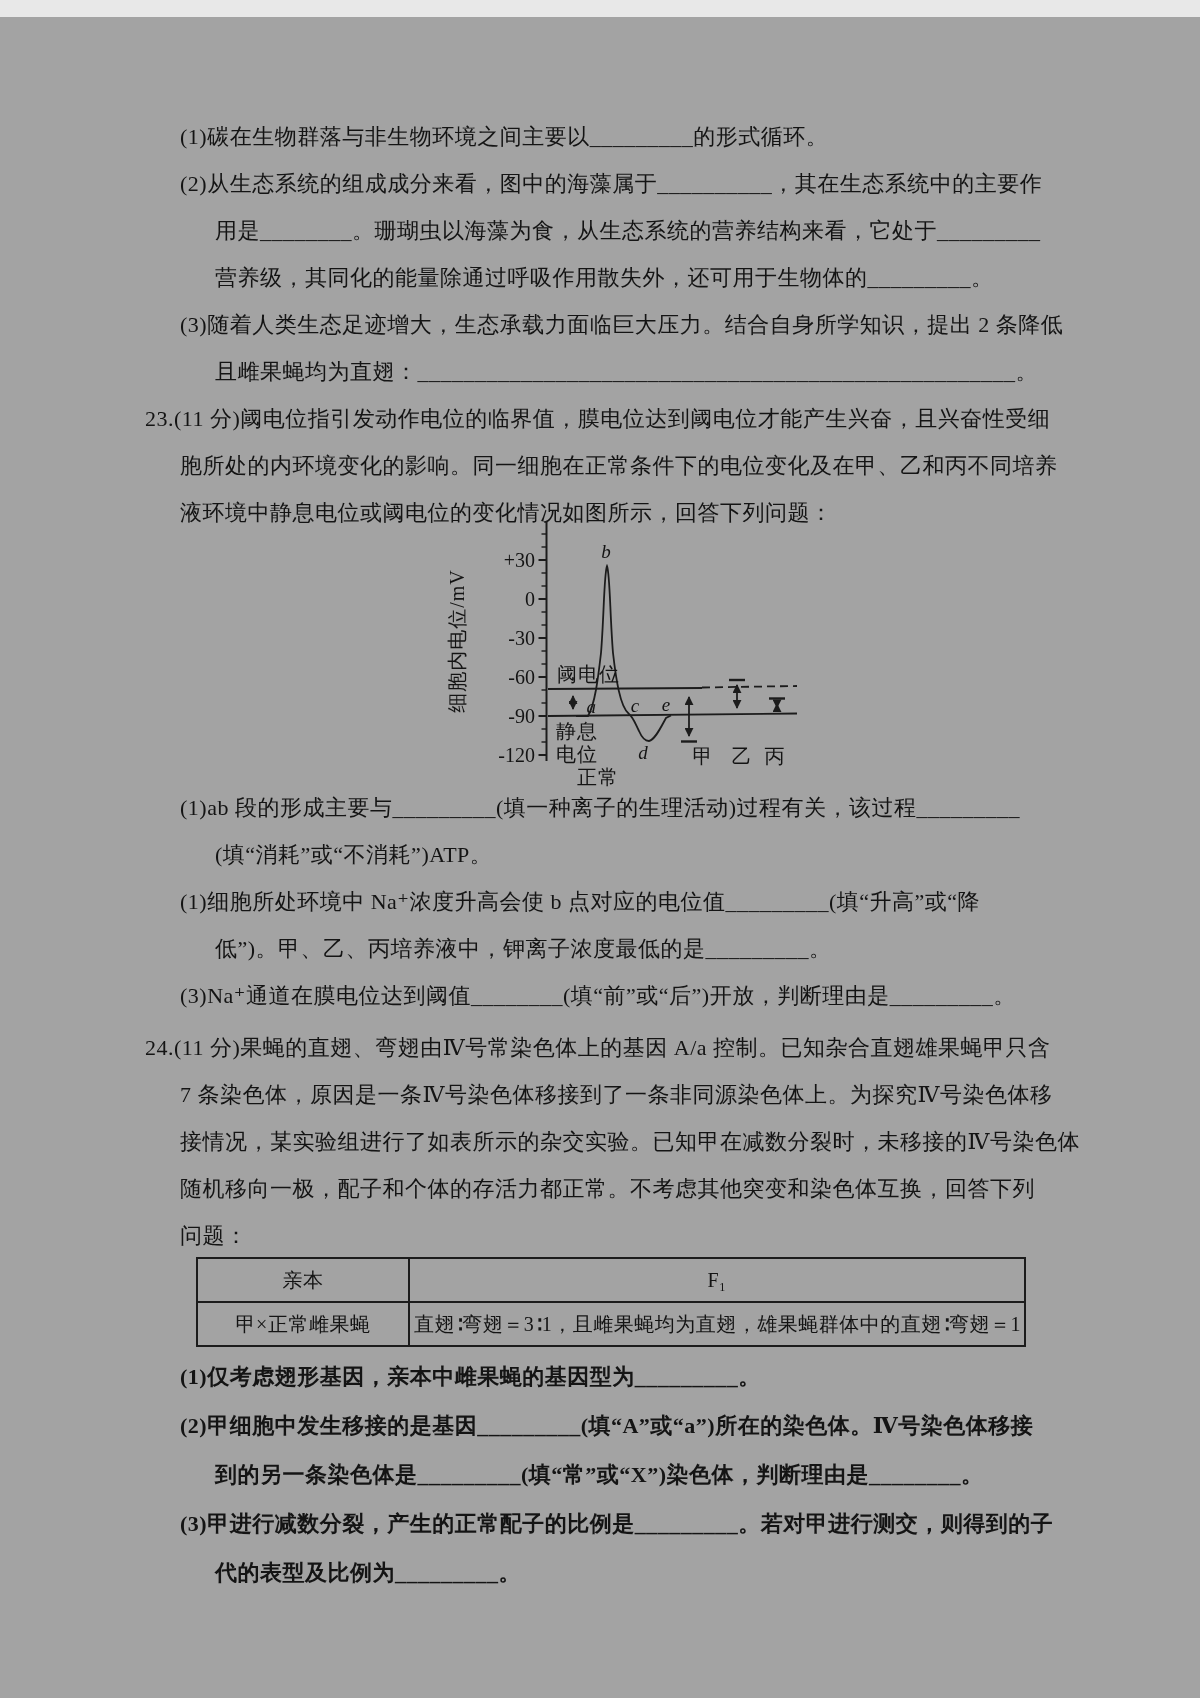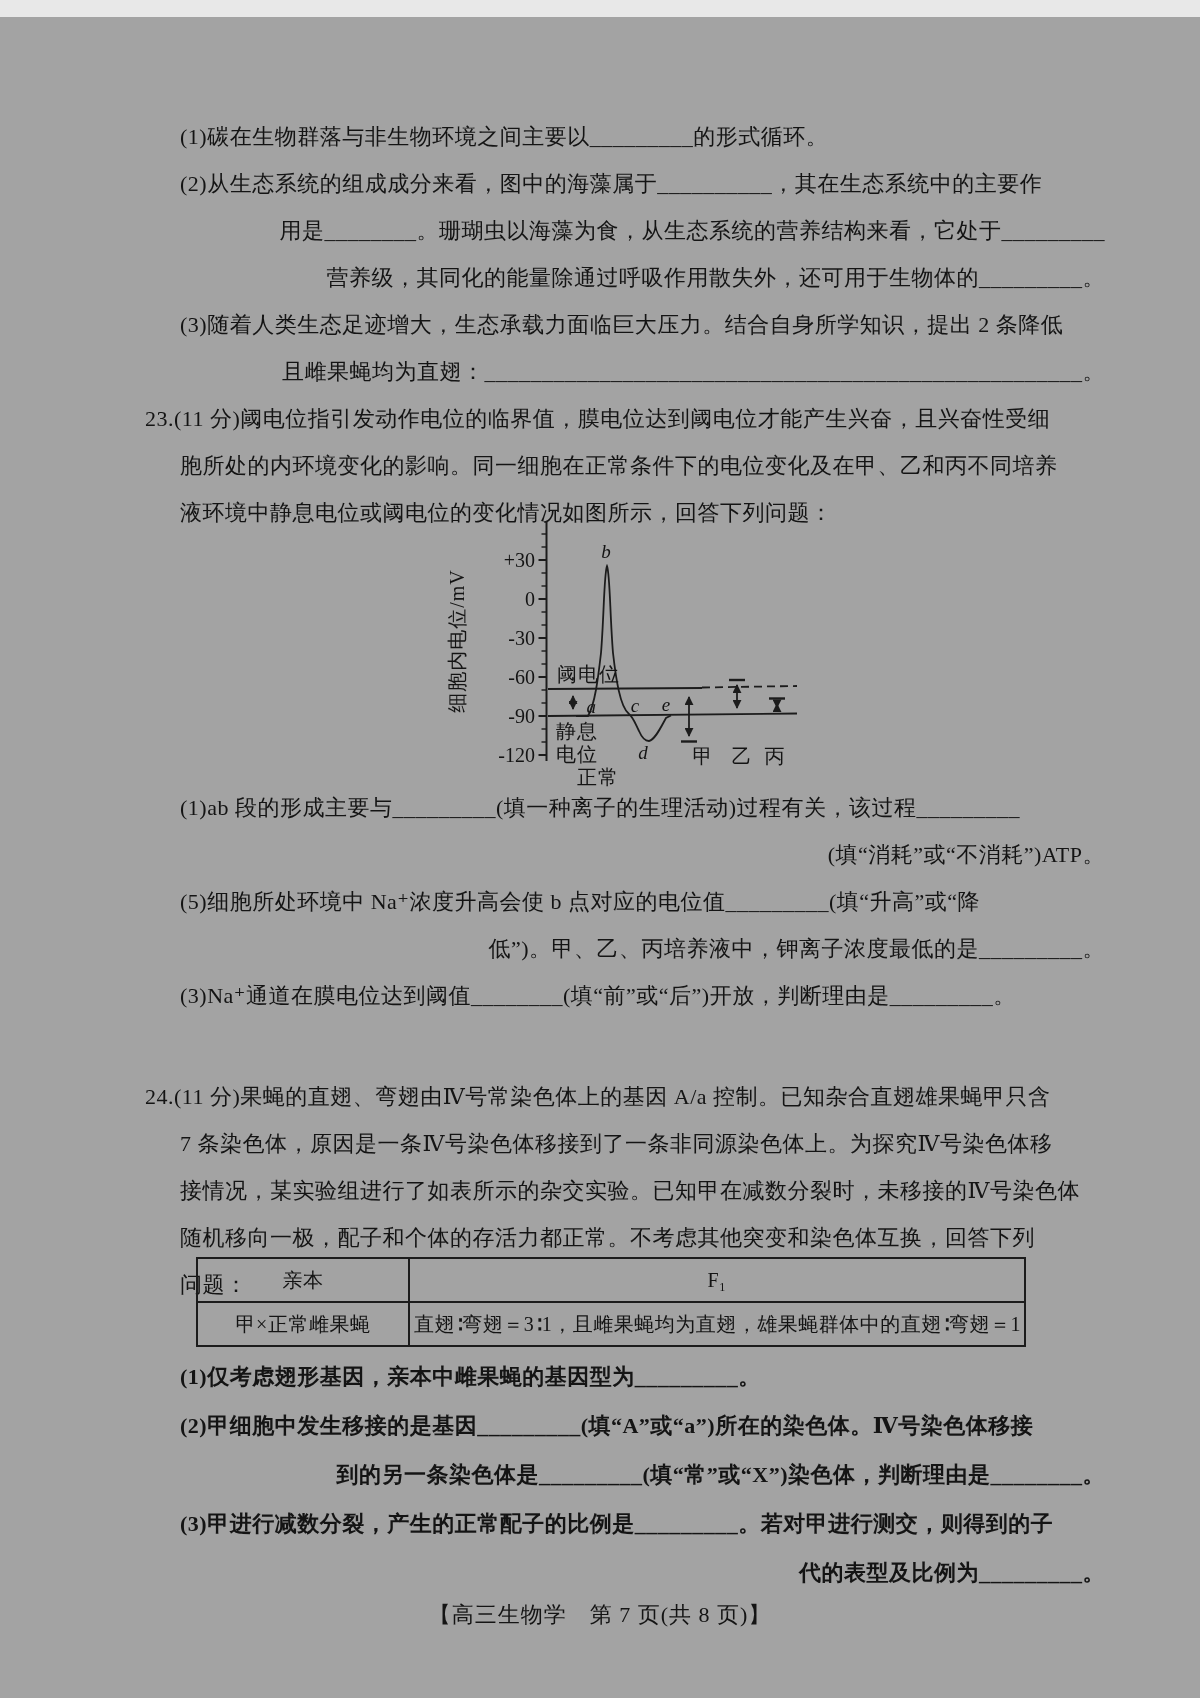--- a/index.html
+++ b/index.html
@@ -6,24 +6,24 @@
   .page{
     position:relative;width:1200px;height:1698px;margin:17px auto;
     background:#a3a3a3;color:#141414;
     font-family:"Liberation Serif","DejaVu Serif",serif;
     overflow:hidden;
     padding-left:20px;
   }
   .sec{position:absolute;left:145px;width:960px;}
   .ln{white-space:nowrap;height:47px;line-height:47px;font-size:22px;letter-spacing:.5px;}
   .ind1{padding-left:35px;}
-  .ind2{padding-left:70px;text-align:right;}
+  .ind2{padding-left:70px;}
   .sec-a{top:96px;}
   .sec-b{top:767px;}
-  .sec-c{top:1056px;}
+  .sec-c{top:1007px;}
   .sec-d{top:1335px;}
   .sec-d .ln{height:49px;line-height:49px;font-weight:bold;}
   .chart{position:absolute;left:425px;top:497px;width:385px;height:282px;}
   .chart text{font-family:"Liberation Serif","DejaVu Serif",serif;fill:#141414;}
   .tk{font-size:20px;}
   .cn{font-size:20px;letter-spacing:1px;}
   .pt{font-size:19px;font-style:italic;font-family:"Liberation Serif",serif;}
   .xtable{
     position:absolute;left:196px;top:1240px;width:830px;
     border-collapse:collapse;table-layout:fixed;
@@ -129,21 +129,21 @@
     <text class="cn" x="556" y="744">电位</text>
     <text class="cn" x="598" y="767" text-anchor="middle">正常</text>
     <text class="cn" x="703" y="746" text-anchor="middle">甲</text>
     <text class="cn" x="742" y="746" text-anchor="middle">乙</text>
     <text class="cn" x="775" y="746" text-anchor="middle">丙</text>
   </svg>
 
   <div class="sec sec-b">
     <div class="ln ind1">(1)ab 段的形成主要与_________(填一种离子的生理活动)过程有关，该过程_________</div>
     <div class="ln ind2">(填“消耗”或“不消耗”)ATP。</div>
-    <div class="ln ind1">(5)细胞所处环境中 Na⁺浓度升高会使 b 点对应的电位值_________(填“升高”或“降</div>
+    <div class="ln ind1">(1)细胞所处环境中 Na⁺浓度升高会使 b 点对应的电位值_________(填“升高”或“降</div>
     <div class="ln ind2">低”)。甲、乙、丙培养液中，钾离子浓度最低的是_________。</div>
     <div class="ln ind1">(3)Na⁺通道在膜电位达到阈值________(填“前”或“后”)开放，判断理由是_________。</div>
   </div>
 
   <div class="sec sec-c">
     <div class="ln">24.(11 分)果蝇的直翅、弯翅由Ⅳ号常染色体上的基因 A/a 控制。已知杂合直翅雄果蝇甲只含</div>
     <div class="ln ind1">7 条染色体，原因是一条Ⅳ号染色体移接到了一条非同源染色体上。为探究Ⅳ号染色体移</div>
     <div class="ln ind1">接情况，某实验组进行了如表所示的杂交实验。已知甲在减数分裂时，未移接的Ⅳ号染色体</div>
     <div class="ln ind1">随机移向一极，配子和个体的存活力都正常。不考虑其他突变和染色体互换，回答下列</div>
     <div class="ln ind1">问题：</div>
@@ -163,15 +163,14 @@
     </table>
 
   <div class="sec sec-d">
     <div class="ln ind1">(1)仅考虑翅形基因，亲本中雌果蝇的基因型为_________。</div>
     <div class="ln ind1">(2)甲细胞中发生移接的是基因_________(填“A”或“a”)所在的染色体。Ⅳ号染色体移接</div>
     <div class="ln ind2">到的另一条染色体是_________(填“常”或“X”)染色体，判断理由是________。</div>
     <div class="ln ind1">(3)甲进行减数分裂，产生的正常配子的比例是_________。若对甲进行测交，则得到的子</div>
     <div class="ln ind2">代的表型及比例为_________。</div>
   </div>
 
-  <div class="footer">【高三生物学　第 7 页(共 8 页)】</div>
 
 </div>
 
 </body></html>

